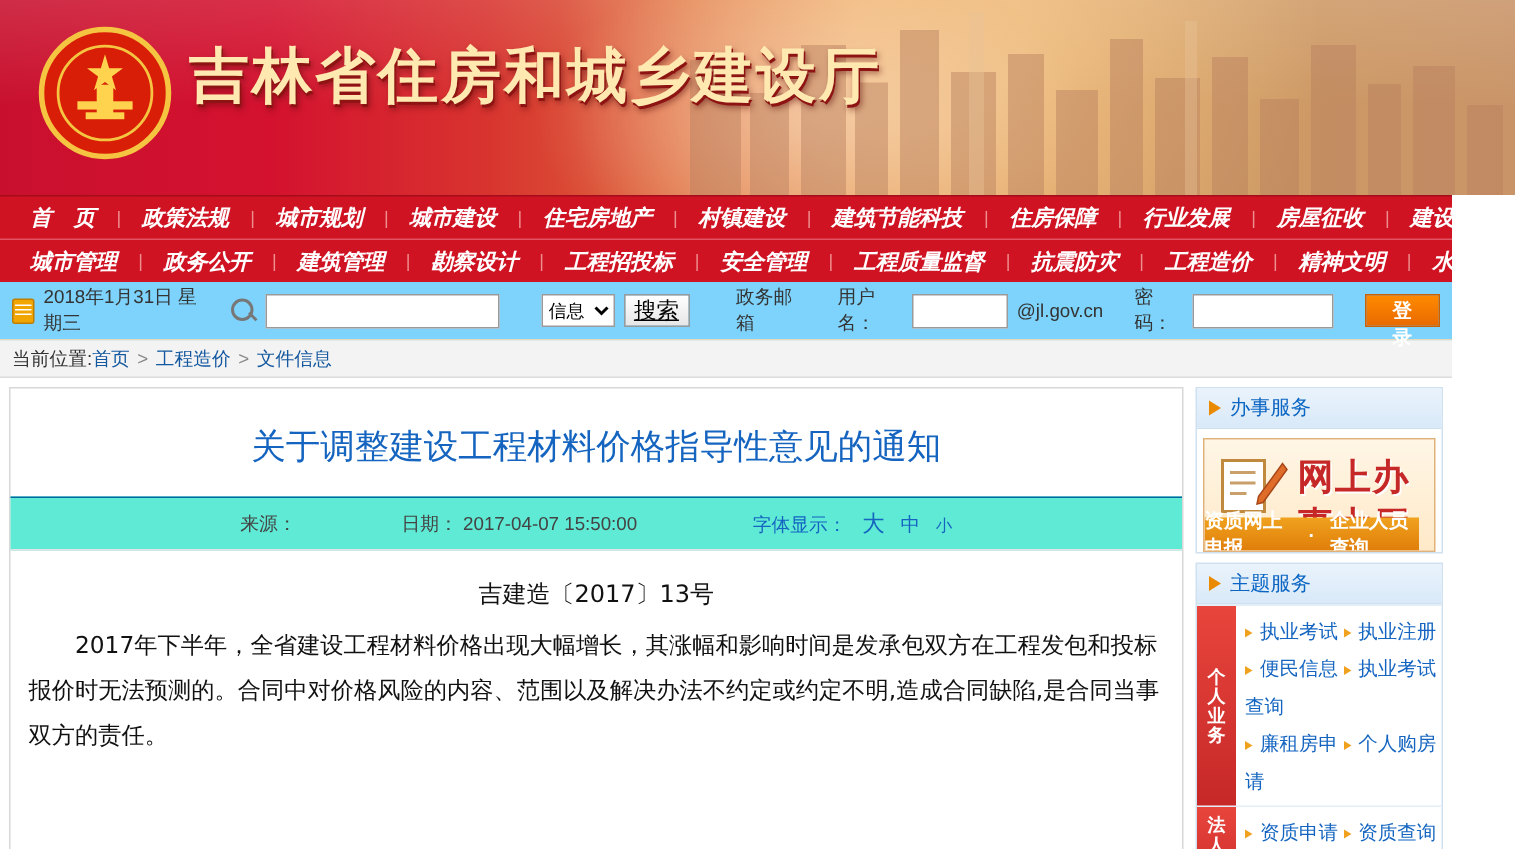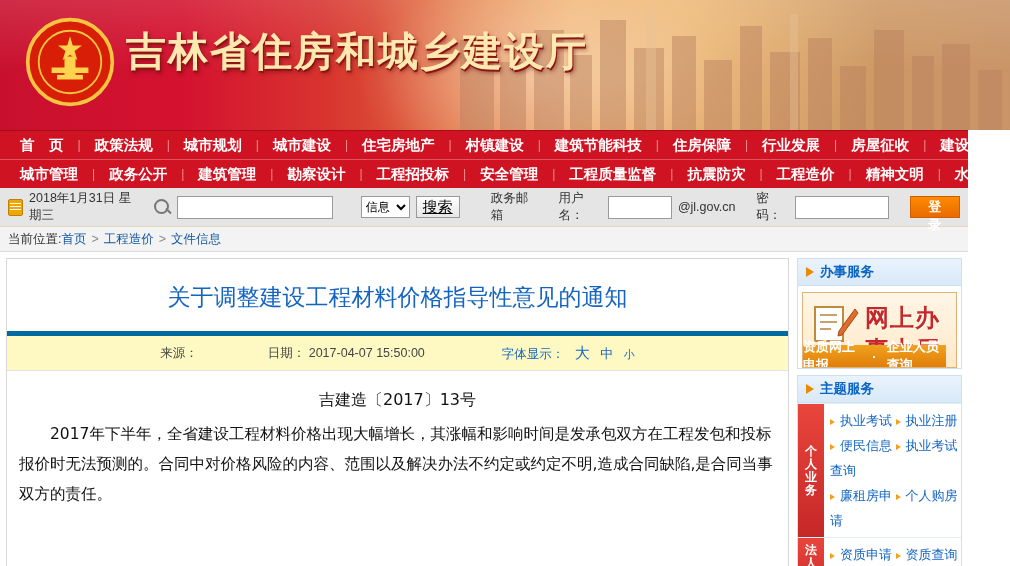--- a/index.html
+++ b/index.html
@@ -16,27 +16,27 @@
   .banner .city{position:absolute;right:0;bottom:0;width:560px;height:130px;opacity:.85;}
   .banner .glow{position:absolute;left:330px;top:-40px;width:420px;height:240px;
     background:radial-gradient(ellipse at center, rgba(255,255,255,.35) 0%, rgba(255,255,255,0) 62%);}
   .emblem{position:absolute;left:24px;top:16px;width:92px;height:92px;}
   .banner h1{position:absolute;left:126px;top:28px;margin:0;font-size:40px;line-height:46px;
     color:#ffe9b0;font-weight:bold;font-family:"DejaVu Sans","Liberation Sans",sans-serif;
     text-shadow:1px 2px 0 #8d1412, 2px 3px 4px rgba(90,10,10,.55);letter-spacing:2px;}
 
   
   .nav{background:#cf1322;border-top:1px solid #a50d1a;}
-  .nav .row{display:flex;align-items:center;justify-content:flex-start;height:28px;padding:0 6px;}
+  .nav .row{display:flex;align-items:center;justify-content:flex-start;height:28px;padding:0 6px;font-style:italic;}
   .nav a{color:#fff;text-decoration:none;font-size:14.5px;font-weight:bold;white-space:nowrap;padding:0 14px;}
   .nav .sep{color:#ef8e90;font-size:12px;}
   .nav .row.second{border-top:1px solid #e05561;}
 
   
-  .toolbar{height:38px;background:#e5e5e5;border-bottom:1px solid #e6d8bd;display:flex;align-items:center;padding:0 8px;gap:6px;}
+  .toolbar{height:38px;background:#7dd3fc;border-bottom:1px solid #e6d8bd;display:flex;align-items:center;padding:0 8px;gap:6px;}
   .cal-ico{width:15px;height:15px;background:#f0a500;border:1px solid #c07f00;border-radius:2px;position:relative;}
   .cal-ico:after{content:"";position:absolute;left:1px;right:1px;top:3px;height:1px;background:#fff;box-shadow:0 3px 0 #fff,0 6px 0 #fff;}
   .date-txt{font-size:12.5px;color:#333;}
   .mag{width:20px;height:20px;position:relative;margin:0 2px 0 6px;}
   .mag:before{content:"";position:absolute;left:2px;top:2px;width:11px;height:11px;border:2px solid #777;border-radius:50%;}
   .mag:after{content:"";position:absolute;left:13px;top:13px;width:7px;height:2px;background:#777;transform:rotate(45deg);}
   .kw{width:150px;height:19px;border:1px solid #9a9a9a;background:#fff;}
   .sel{height:22px;border:1px solid #9a9a9a;background:#fff;font-size:12px;width:56px;}
   .btn-sm{height:22px;min-width:44px;border:1px solid #9a9a9a;background:linear-gradient(#fff,#e6e6e6);font-size:15px;cursor:pointer;text-decoration:underline;}
   .lbl{font-size:12.5px;color:#333;}
@@ -46,37 +46,37 @@
 
   
   .crumb{height:24px;background:#f3f3f3;border-bottom:1px solid #dcdcdc;display:flex;align-items:center;padding:0 8px;font-size:12.5px;color:#333;}
   .crumb a{color:#1458a0;text-decoration:none;}
   .crumb .arrow{color:#888;margin:0 5px;}
 
   
   .main{display:flex;gap:8px;padding:6px 6px 0 6px;}
   .article{flex:0 0 781px;width:781px;border:1px solid #d8d8d8;background:#fff;}
   .art-title{text-align:center;color:#1565c0;font-size:23px;font-weight:normal;padding:22px 20px 18px;line-height:32px;}
-  .meta{height:34px;background:#fef9c3;border-top:5px solid #0369a1;border-bottom:1px solid #e2e2e2;
+  .meta{height:34px;background:#5eead4;border-top:1px solid #0369a1;border-bottom:1px solid #e2e2e2;
     display:flex;align-items:center;justify-content:center;gap:70px;font-size:12.5px;color:#444;}
   .meta .fonts span{margin-left:7px;color:#1565c0;cursor:pointer;}
   .meta .fonts .f-l{font-size:15px;}
   .meta .fonts .f-m{font-size:13px;}
   .meta .fonts .f-s{font-size:11px;}
   .doc{padding:14px 12px 4px;font-size:15.5px;line-height:30px;color:#111;font-family:"DejaVu Sans","Liberation Sans",sans-serif;}
   .doc .docnum{text-align:center;font-size:16px;margin-bottom:4px;}
   .doc p{margin:0;}
   .doc .indent{text-indent:2em;}
 
   
   .side{flex:1;}
   .panel{border:1px solid #cfe0f0;}
   .panel-h{height:26px;background:linear-gradient(#eaf3fc,#d9e9f8);border-bottom:1px solid #cfe0f0;display:flex;align-items:center;padding:0 8px;gap:6px;}
   .panel-h .tri{width:0;height:0;border-left:8px solid #e98a00;border-top:5px solid transparent;border-bottom:5px solid transparent;}
-  .panel-h .t{color:#0b65c2;font-weight:bold;font-size:13.5px;}
+  .panel-h .t{color:#0b65c2;font-weight:normal;font-size:13.5px;}
   .hall{margin:6px 4px 0;border:1px solid #e0b27a;background:linear-gradient(#fff6e6,#ffe9c8);height:74px;position:relative;overflow:hidden;}
   .hall .pen{position:absolute;left:8px;top:8px;width:48px;height:44px;}
   .hall .big{position:absolute;left:62px;top:9px;font-size:24px;font-weight:bold;color:#c62828;letter-spacing:1px;
     font-family:"DejaVu Sans","Liberation Sans",sans-serif;text-shadow:1px 1px 0 #fff;}
   .hall .bar{position:absolute;left:0;right:10px;bottom:0;height:22px;background:linear-gradient(#f0a21e,#e07e0a);
     color:#fff;font-size:13px;font-weight:bold;display:flex;align-items:center;justify-content:center;gap:10px;}
   .panel2{margin-top:6px;}
   .svc{display:flex;border-top:1px solid #e4eef8;}
   .svc .tag{width:22px;background:linear-gradient(#e8453c,#c62828);color:#fff;font-size:12px;font-weight:bold;
     display:flex;align-items:center;justify-content:center;text-align:center;line-height:13px;padding:6px 2px;}

